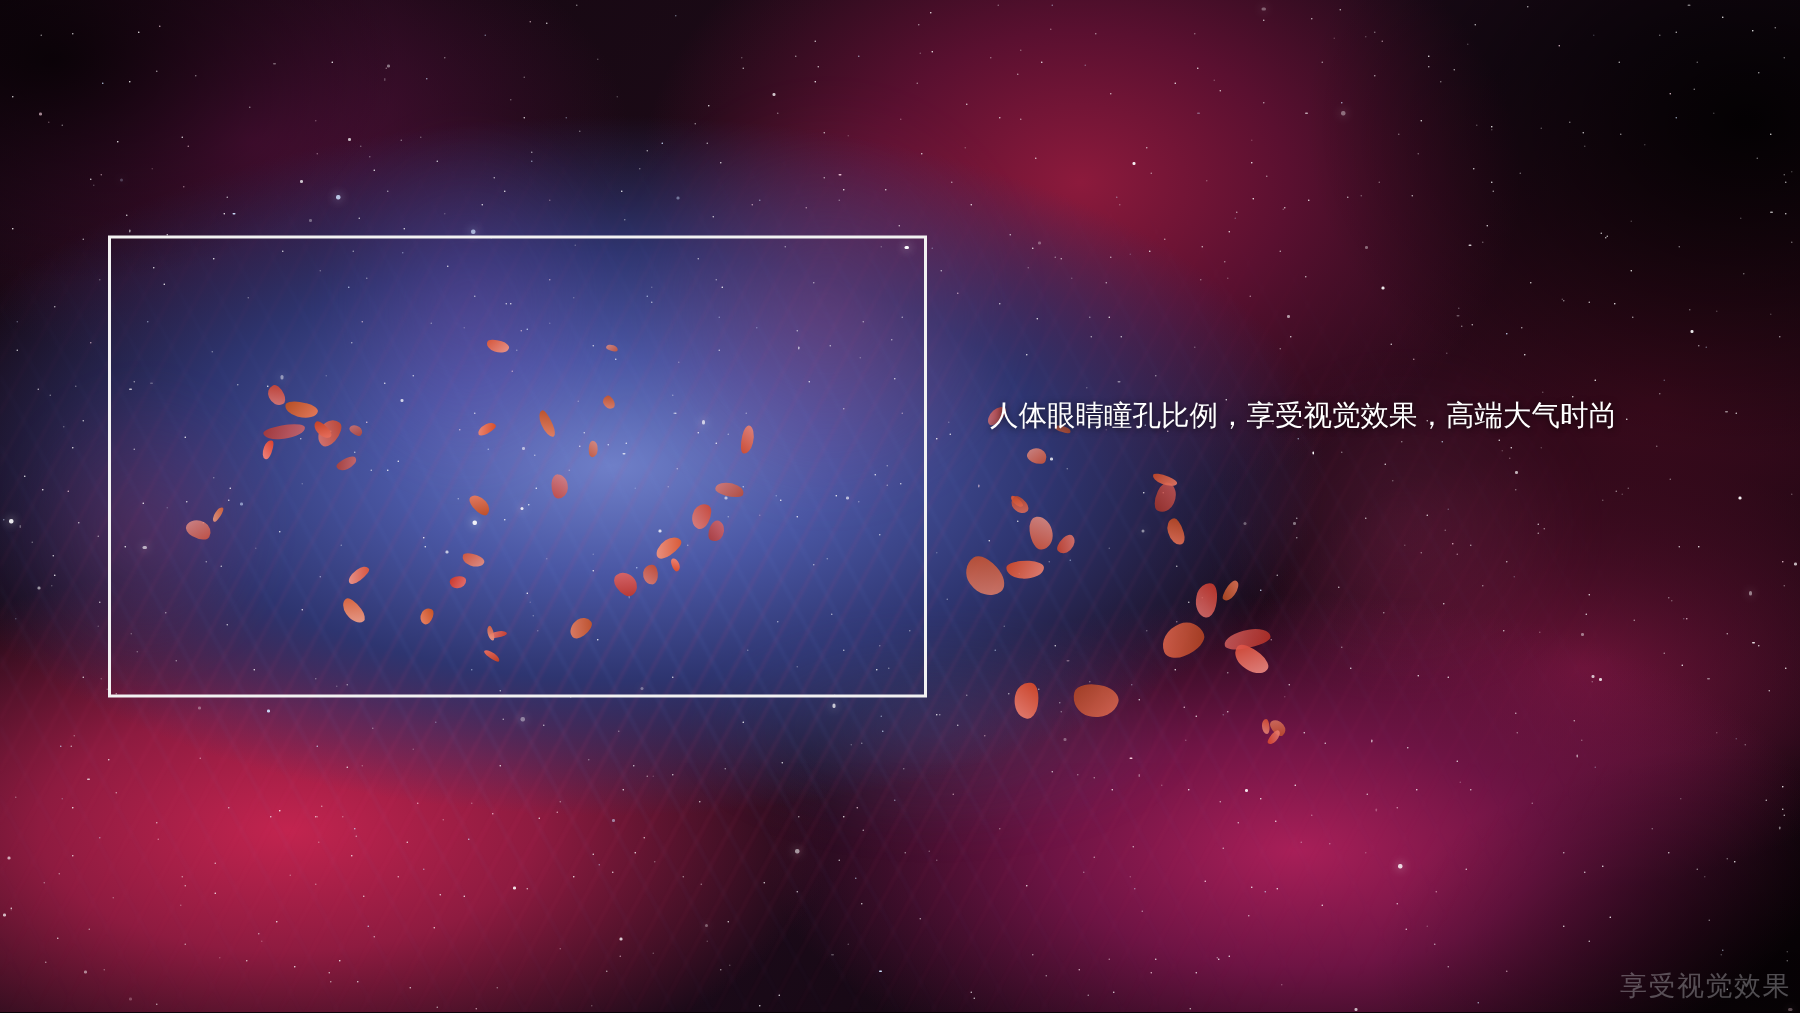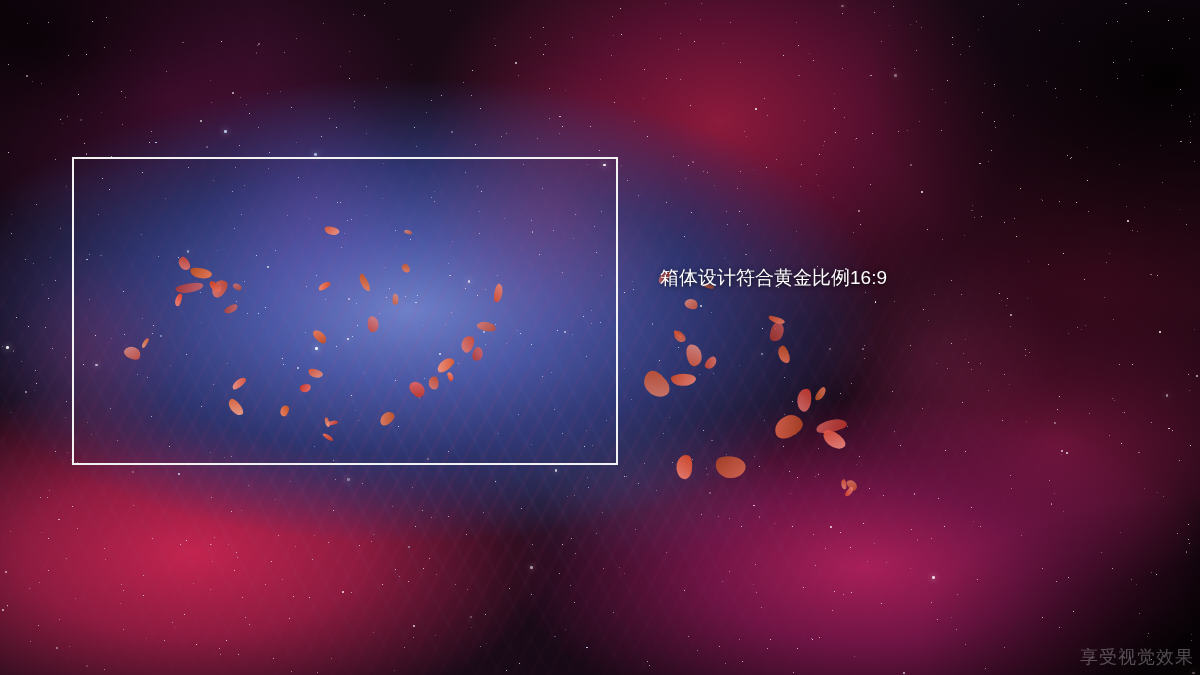--- a/index.html
+++ b/index.html
@@ -1048,17 +1048,17 @@
       <div class="petal" style="left:703.0px;top:283.9px;width:10.5px;height:4.4px;transform:rotate(19deg);opacity:0.79;background:linear-gradient(120deg,hsl(12,78%,63%) 0%,hsl(16,72%,41%) 100%);"></div>
       <div class="petal" style="left:673.0px;top:331.6px;width:10.0px;height:4.4px;transform:rotate(224deg);opacity:0.91;background:linear-gradient(120deg,hsl(8,78%,72%) 0%,hsl(12,72%,50%) 100%);"></div>
       <div class="petal" style="left:673.0px;top:332.3px;width:13.3px;height:9.1px;transform:rotate(232deg);opacity:0.84;background:linear-gradient(120deg,hsl(9,78%,65%) 0%,hsl(13,72%,43%) 100%);"></div>
       <div class="petal" style="left:846.2px;top:481.2px;width:11.8px;height:8.2px;transform:rotate(53deg);opacity:0.75;background:linear-gradient(120deg,hsl(13,78%,68%) 0%,hsl(17,72%,46%) 100%);"></div>
       <div class="petal" style="left:839.0px;top:481.6px;width:9.7px;height:5.0px;transform:rotate(268deg);opacity:0.83;background:linear-gradient(120deg,hsl(8,78%,73%) 0%,hsl(12,72%,51%) 100%);"></div>
       <div class="petal" style="left:844.3px;top:488.9px;width:10.8px;height:5.1px;transform:rotate(132deg);opacity:0.85;background:linear-gradient(120deg,hsl(6,78%,72%) 0%,hsl(10,72%,50%) 100%);"></div>
     </div>
 
 
   <div id="body">
-    <div class="line">箱体设计符合黄金比例16:9</div>
+    <div class="line">人体眼睛瞳孔比例，享受视觉效果，高端大气时尚</div>
   </div>
 
   <div id="watermark">享受视觉效果</div>
 </div>
 
 </body></html>

